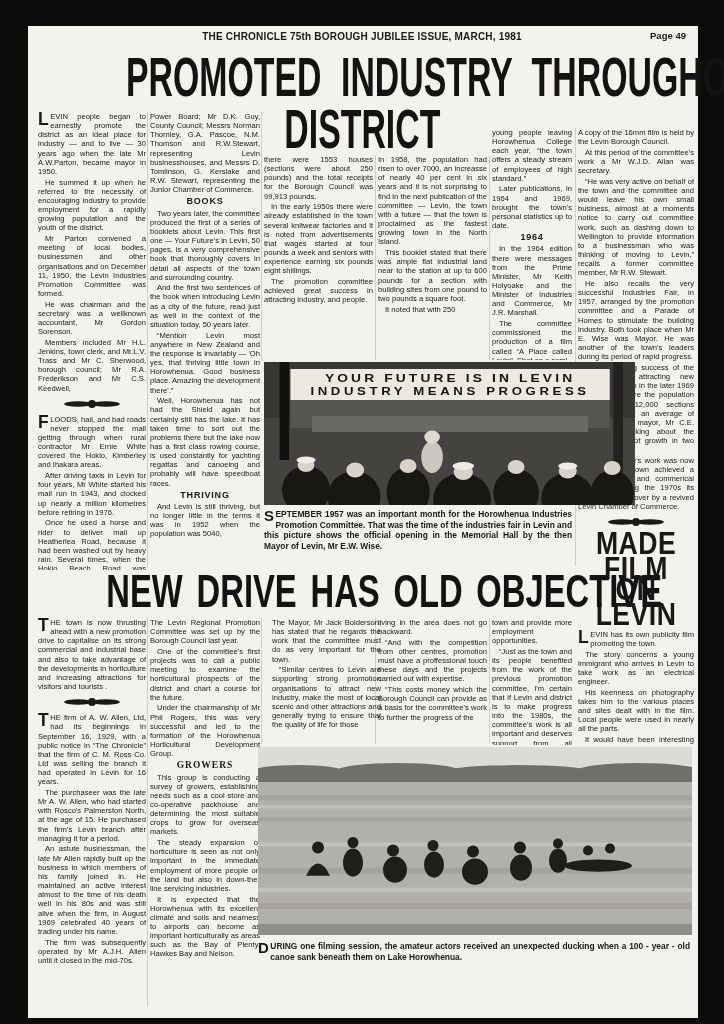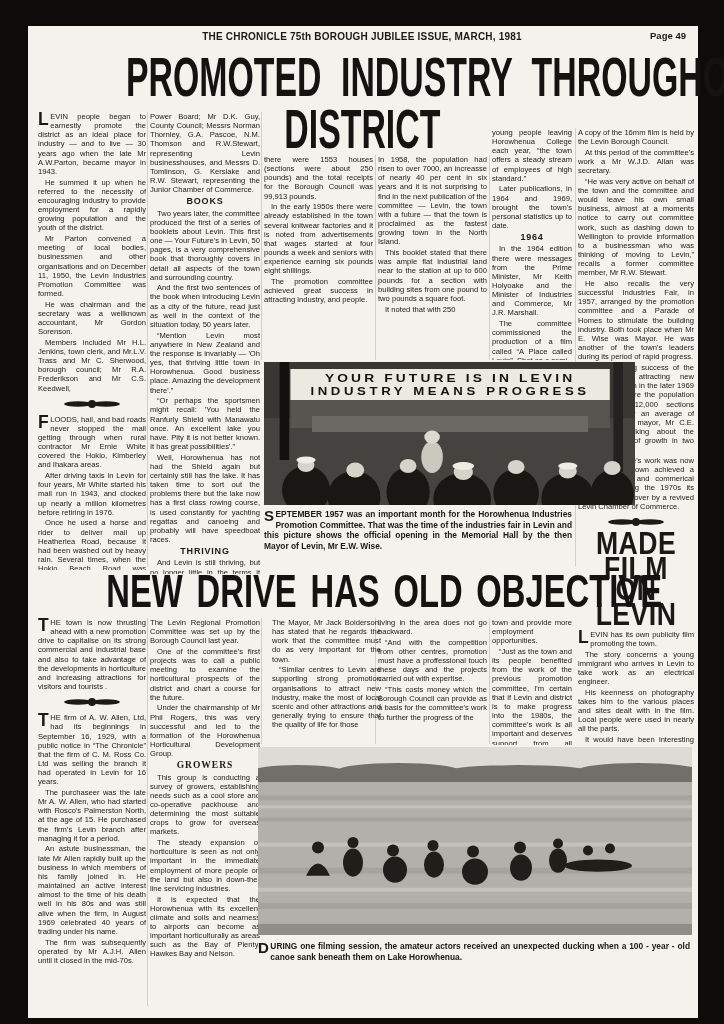--- a/index.html
+++ b/index.html
@@ -52,21 +52,21 @@
   <div class="vr" style="left:261px;top:112px;height:248px"></div>
   <div class="vr" style="left:375px;top:155px;height:205px"></div>
   <div class="vr" style="left:489px;top:155px;height:205px"></div>
   <div class="vr" style="left:575px;top:128px;height:438px"></div>
   <div class="vr" style="left:147px;top:618px;height:388px"></div>
   <div class="vr" style="left:261px;top:618px;height:126px"></div>
   <div class="vr" style="left:375px;top:618px;height:126px"></div>
   <div class="vr" style="left:489px;top:618px;height:126px"></div>
 
   <div class="col" style="left:38px;top:112px;width:108px;height:458px">
-    <p class="np"><span class="dc">L</span><span>EVIN people began to earnestly promote the district as an ideal place for industry — and to live — 30 years ago when the late Mr A.W.Parton, became mayor in 1943.</span></p>
+    <p class="np"><span class="dc">L</span><span>EVIN people began to earnestly promote the district as an ideal place for industry — and to live — 30 years ago when the late Mr A.W.Parton, became mayor in 1950.</span></p>
     <p>He summed it up when he referred to the necessity of encouraging industry to provide employment for a rapidly growing population and the youth of the district.</p>
     <p>Mr Parton convened a meeting of local bodies, businessmen and other organisations and on December 11, 1950, the Levin Industries Promotion Committee was formed.</p>
     <p>He was chairman and the secretary was a wellknown accountant, Mr Gordon Sorenson.</p>
     <p>Members included Mr H.L. Jenkins, town clerk, and Mr.L.V. Trass and Mr C. Sherwood, borough council; Mr R.A. Frederikson and Mr C.S. Keedwell,</p>
     <div class="orn">
         <svg viewBox="0 0 80 14">
           <ellipse cx="22" cy="7" rx="18" ry="3.6"></ellipse>
           <ellipse cx="58" cy="7" rx="18" ry="3.6"></ellipse>
           <circle cx="40" cy="7" r="5.2"></circle>
         </svg>
@@ -75,21 +75,20 @@
     <p>After driving taxis in Levin for four years, Mr White started his mail run in 1943, and clocked up nearly a million kilometres before retiring in 1976.</p>
     <p>Once he used a horse and rider to deliver mail up Heatherlea Road, because it had been washed out by heavy rain. Several times, when the Hokio Beach Road was flooded, he hitched a ride on the shool bus to distribute the mail.</p>
   </div>
 
   <div class="col" style="left:150px;top:112px;width:110px;height:462px">
     <p class="np">Power Board; Mr D.K. Guy, County Council; Messrs Norman Thornley, G.A. Pascoe, N.M. Thomson and R.W.Stewart, representing Levin businesshouses, and Messrs D. Tomlinson, G. Kerslake and R.W. Stewart, representing the Junior Chamber of Commerce.</p>
     <div class="colhead">BOOKS</div>
     <p>Two years later, the committee produced the first of a series of booklets about Levin. This first one — Your Future's in Levin, 50 pages, is a very comprehensive book that thoroughly covers in detail all aspects of the town and surrounding country.</p>
     <p>And the first two sentences of the book when introducing Levin as a city of the future, read just as well in the context of the situation today, 50 years later.</p>
     <p>“Mention Levin most anywhere in New Zealand and the response is invariably — 'Oh yes, that thriving little town in Horowhenua. Good business place. Amazing the development there'.”</p>
-    <p>“Or perhaps the sportsmen might recall: 'You held the Ranfurly Shield with Manawatu once. An excellent lake you have. Pity it is not better known. It has great possibilities'.”</p>
     <p>Well, Horowhenua has not had the Shield again but certainly still has the lake. It has taken time to sort out the problems there but the lake now has a first class rowing course, is used constantly for yachting regattas and canoeing and probably will have speedboat races.</p>
     <div class="colhead">THRIVING</div>
     <p>And Levin is still thriving, but no longer little in the terms it was in 1952 when the population was 5040,</p>
   </div>
 
   <div class="col" style="left:264px;top:155px;width:109px;height:203px">
     <p class="np">there were 1553 houses (sections were about 250 pounds) and the total receipts for the Borough Council was 99,913 pounds.</p>
     <p>In the early 1950s there were already established in the town several knitwear factories and it is noted from advertisements that wages started at four pounds a week and seniors with experience earning six pounds eight shillings.</p>
     <p>The promotion committee achieved great success in attracting industry, and people.</p>
   </div>

